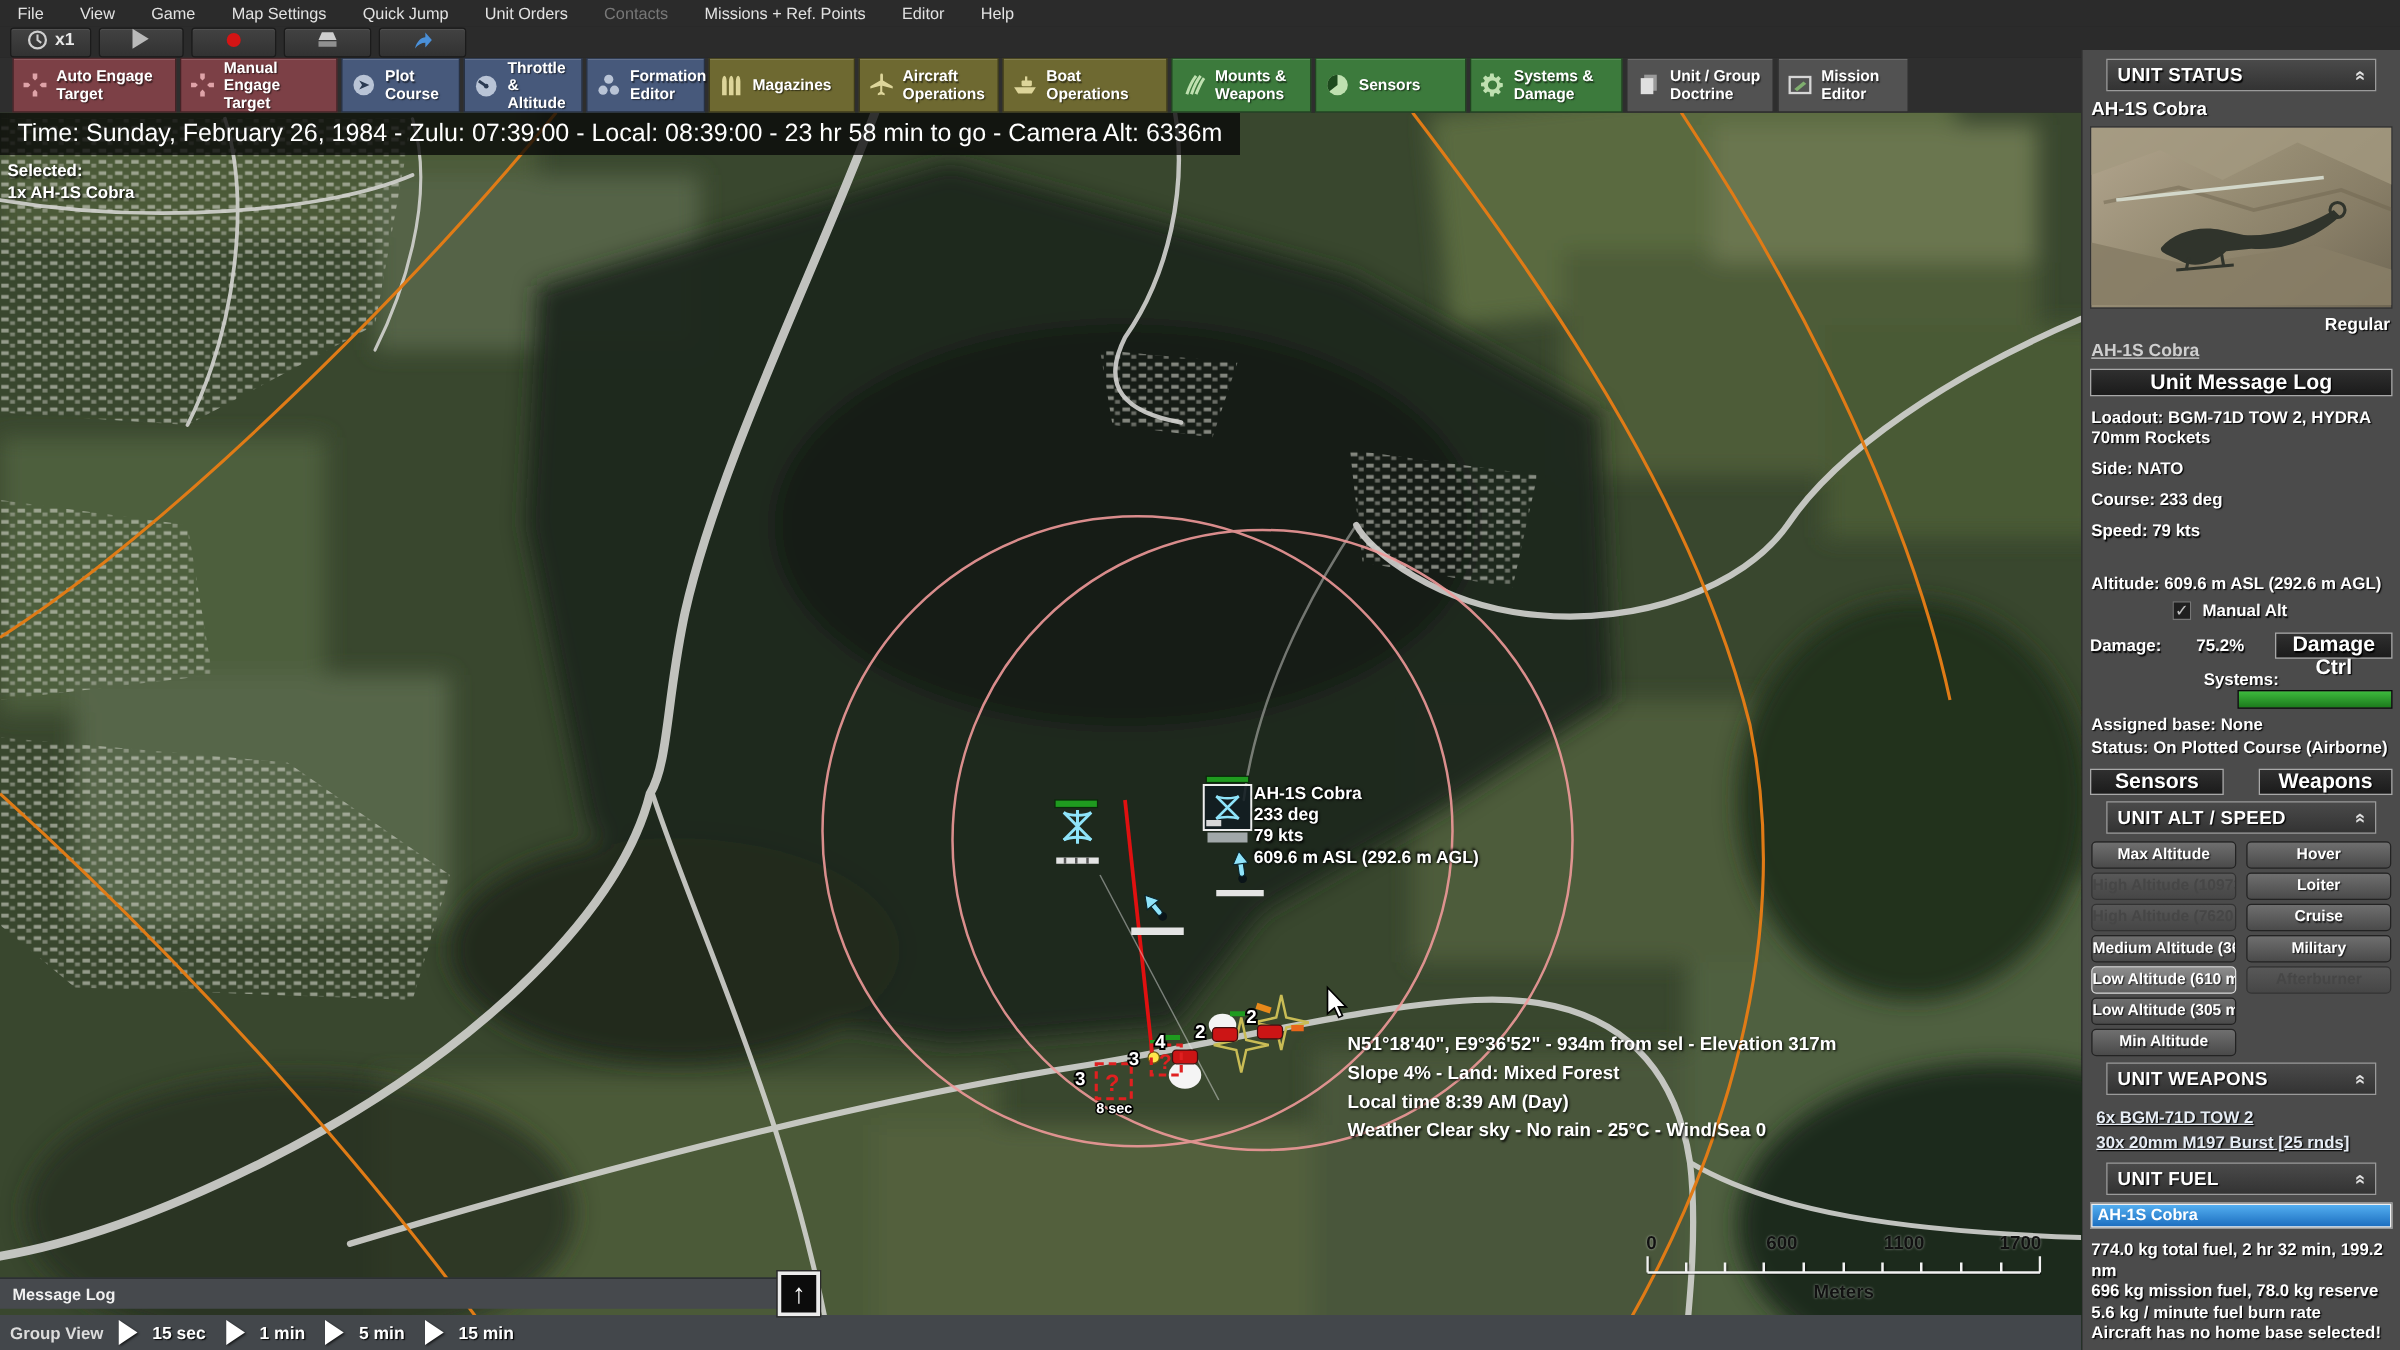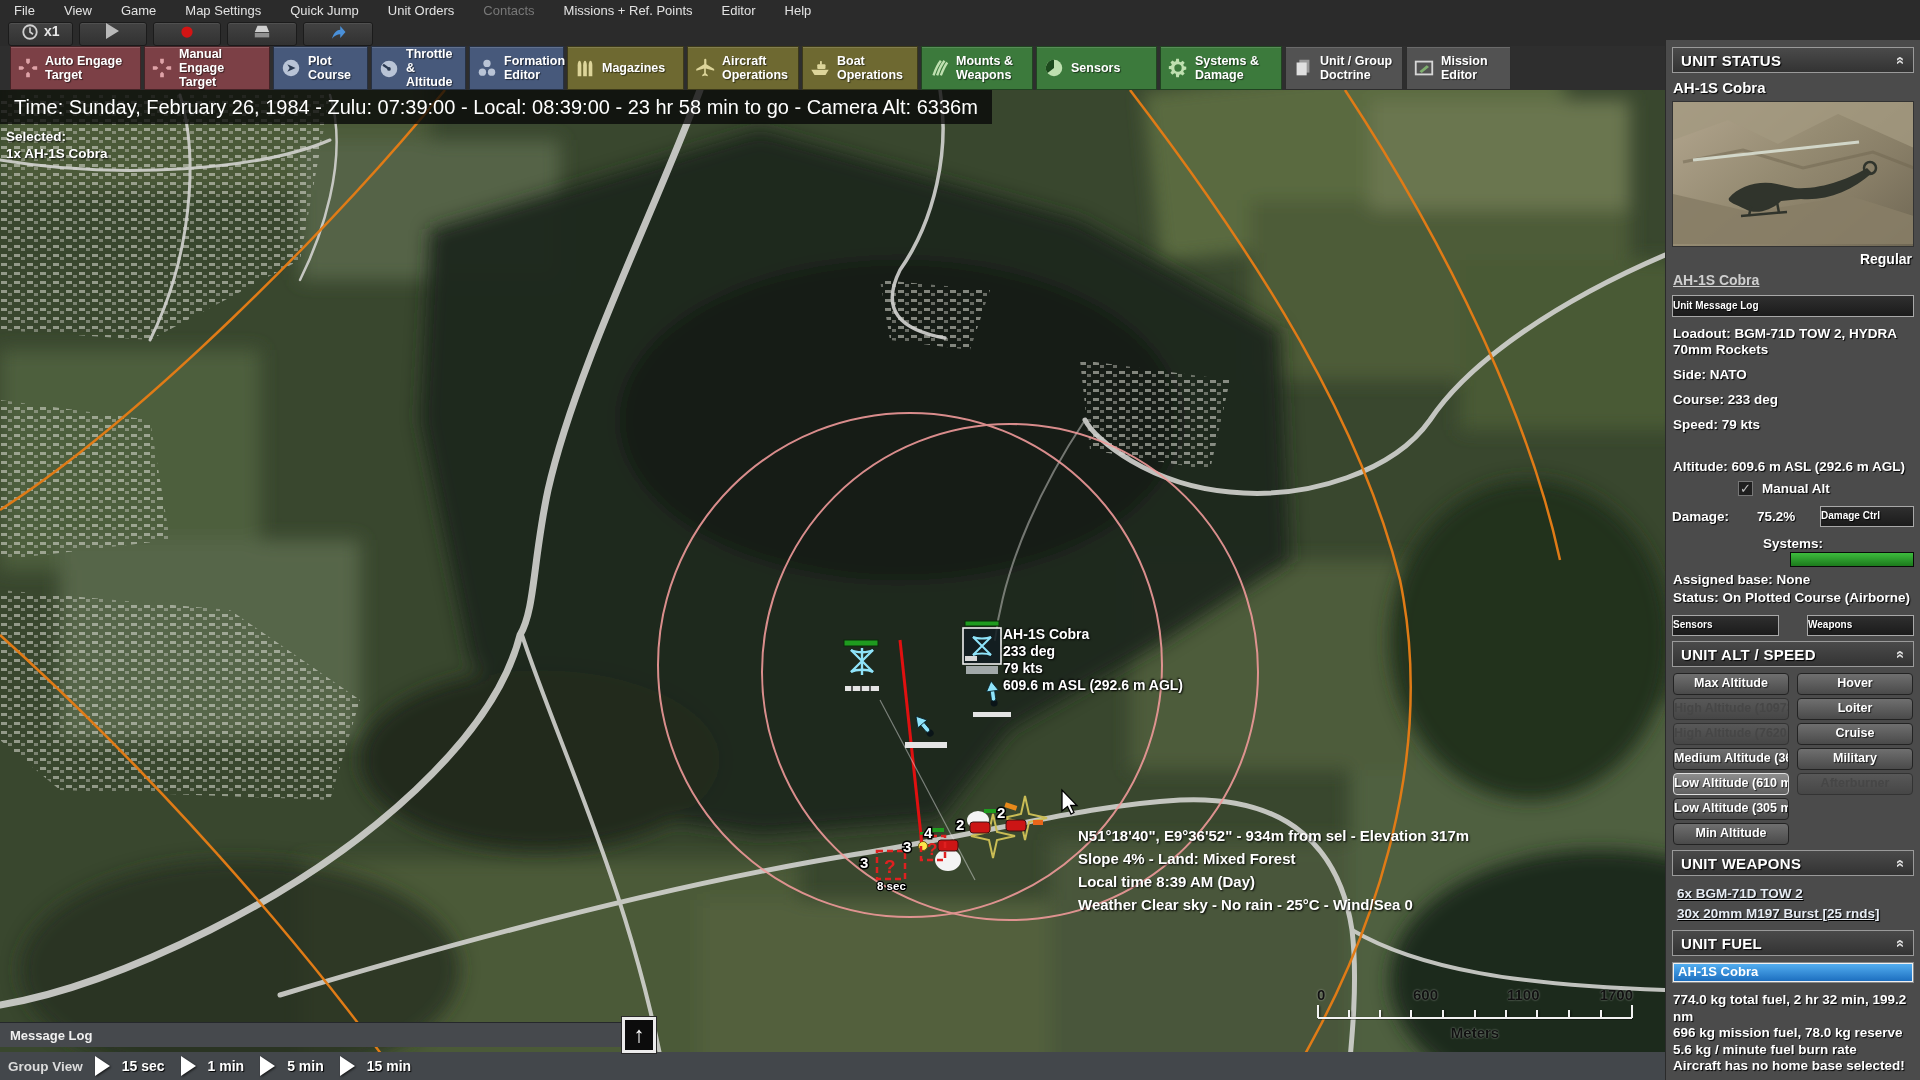--- a/index.html
+++ b/index.html
@@ -59,30 +59,30 @@
   .bb-label{color:#dcdcdc;font-size:13.5px;font-weight:600;margin-right:12px;}
   .bb-step{display:flex;align-items:center;margin-right:16px;}
   .bb-tri{width:0;height:0;border-left:15px solid #fff;border-top:10px solid transparent;
           border-bottom:10px solid transparent;margin-right:12px;filter:drop-shadow(1px 1px 1px rgba(0,0,0,.7));}
   .bb-text{color:#fff;font-weight:700;font-size:14px;text-shadow:1px 1px 1px #000;}
 
   
   .sidebar{position:absolute;right:0;top:40px;width:255px;bottom:0;background:#4b4b4b;z-index:60;
            padding:4px 6px;box-sizing:border-box;overflow:hidden;border-left:1px solid #2a2a2a;}
   .panel-h{height:24px;border:1px solid #9a9a9a;background:linear-gradient(#4a4a4a,#333);
-           display:flex;align-items:center;justify-content:space-between;padding:0 8px;margin:3px 0 6px;}
+           display:flex;align-items:center;justify-content:space-between;padding:0 8px;margin:3px 13px 6px;}
   .panel-h .t{color:#fff;font-weight:700;font-size:15px;letter-spacing:.3px;text-shadow:1px 1px 1px #000;}
   .chev{color:#e0e0e0;font-size:15px;font-weight:700;transform:rotate(90deg);cursor:pointer;}
   .unit-name{color:#fff;font-weight:700;font-size:15px;text-shadow:1px 1px 1px #000;margin:2px 1px 5px;}
   .photo{height:144px;position:relative;border:1px solid #333;overflow:hidden;
          background:linear-gradient(140deg,#b3a68f,#958b72 45%,#877d66 70%,#6f6754);}
   .regular{text-align:right;color:#fff;font-weight:700;font-size:14px;margin:4px 2px 5px;text-shadow:1px 1px 1px #000;}
   .unit-link{color:#cfcfcf;text-decoration:underline;font-size:14px;font-weight:600;display:block;margin:0 1px 7px;}
   .btn{background:linear-gradient(#2f2f2f,#1b1b1b);border:1px solid #a8a8a8;color:#fff;font-weight:700;
-       font-size:10px;text-shadow:1px 1px 1px #000;box-sizing:border-box;cursor:pointer;}
+       font-size:17px;text-align:center;text-shadow:1px 1px 1px #000;box-sizing:border-box;cursor:pointer;}
   .btn.full{display:block;width:100%;height:22px;line-height:19px;margin-bottom:9px;}
   .info{color:#fff;font-weight:700;font-size:13.5px;line-height:16px;text-shadow:1px 1px 1px #000;margin:0 1px 9px;}
   .manual-row{display:flex;align-items:center;gap:9px;margin:0 0 10px 66px;}
   .cb{width:15px;height:15px;background:#1f1f1f;border:1px solid #777;color:#c0c0c0;font-size:13px;
       line-height:14px;text-align:center;box-sizing:border-box;}
   .cb-label{color:#fff;font-weight:700;font-size:13.5px;text-shadow:1px 1px 1px #000;}
   .damage-row{display:flex;align-items:center;margin-bottom:9px;}
   .dmg-val{margin-left:28px;flex:1;}
   .btn.small{width:94px;height:21px;line-height:18px;flex:none;}
   .systems-row{display:flex;align-items:center;margin-bottom:5px;flex-direction:column;}
@@ -398,21 +398,21 @@
         <path d="M16 9c0-3 1-5 2-5s2 2 2 5v12h-4z"></path>
     </svg>
     <span class="lbl">Magazines</span>
   </div>
   <div class="tb olive" style="width:112px">
     <svg width="22" height="22" viewBox="0 0 24 24" fill="#ddd59a">
         <path d="M22 15v-2l-8.5-5V3.2a1.2 1.2 0 0 0-2.4 0V8L2.5 13v2l8.6-2.4v5.2L9 19.5V21l3-.8 3 .8v-1.5l-2.1-1.7v-5.2z"></path>
       </svg>
     <span class="lbl"><span>Aircraft</span><br><span>Operations</span></span>
   </div>
-  <div class="tb olive" style="width:116px">
+  <div class="tb olive" style="width:132px">
     <svg width="22" height="22" viewBox="0 0 24 24" fill="#ddd59a">
         <path d="M2.5 14h19l-3.5 5.5H6z"></path>
         <rect x="9" y="8" width="9" height="5" rx="1"></rect>
         <rect x="12" y="4.5" width="2" height="4"></rect>
       </svg>
     <span class="lbl"><span>Boat</span><br><span>Operations</span></span>
   </div>
   <div class="tb green" style="width:112px">
     <svg width="22" height="22" viewBox="0 0 24 24">
         <g stroke="#bfe0b0" stroke-width="2.6" fill="none">

